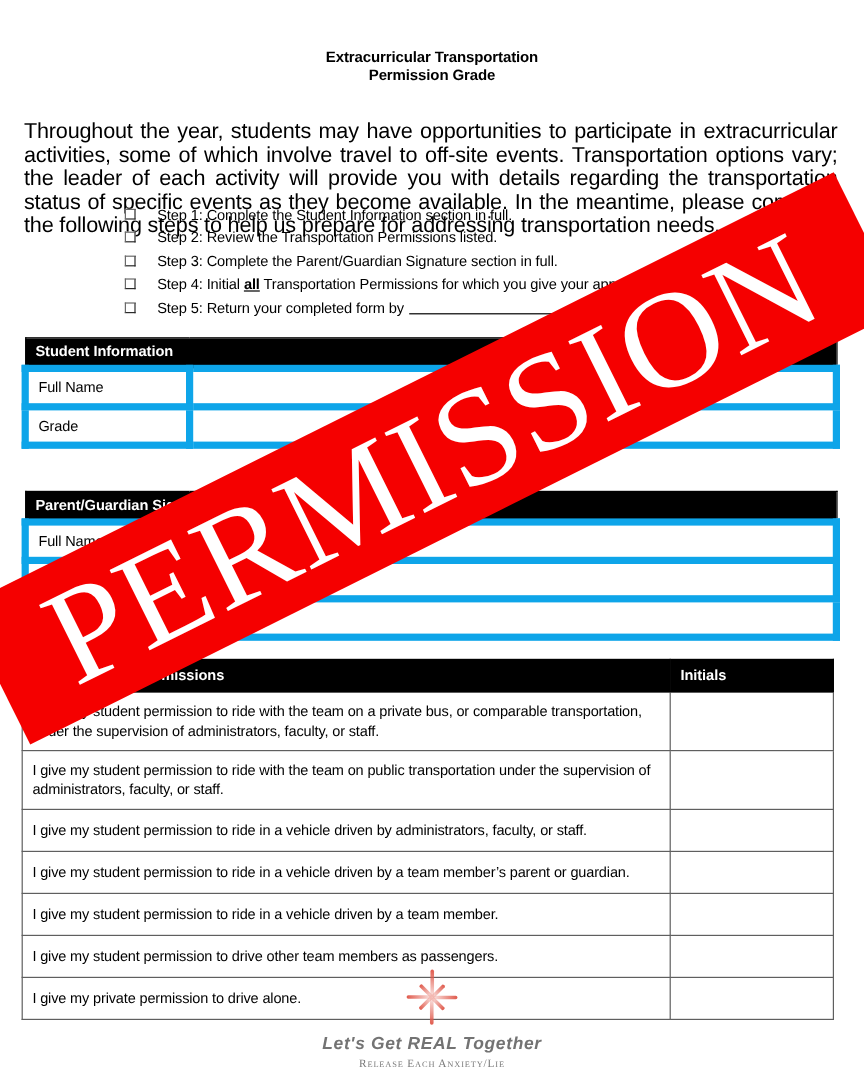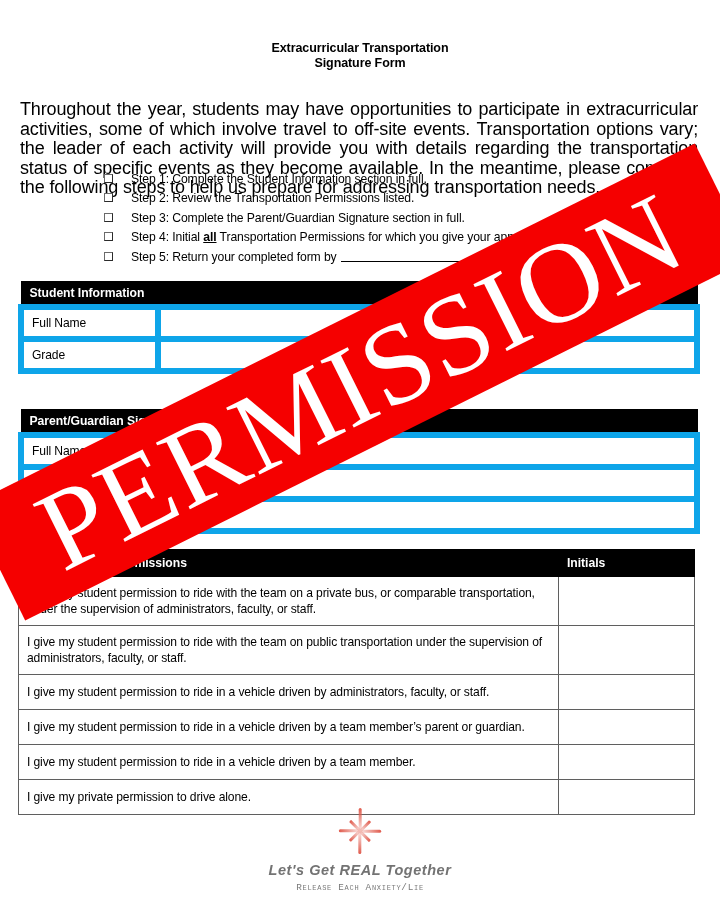--- a/index.html
+++ b/index.html
@@ -195,21 +195,21 @@
   .brand-name {
     font-family: "Liberation Sans", sans-serif;
     font-size: 14.5px;
     font-weight: bold;
     font-style: italic;
     letter-spacing: 0.55px;
     color: #737373;
     line-height: 17px;
   }
   .brand-tagline {
-    font-family: Liberation Mono, monospace;
+    font-family: Liberation Serif, serif;
     font-size: 9.4px;
     font-variant: small-caps;
     letter-spacing: 0.7px;
     color: #7a7a7a;
     margin-top: 3px;
   }
 
   
   .watermark {
     position: absolute;
@@ -236,21 +236,21 @@
     transform: scaleX(1.02);
   }
 </style>
 </head>
 <body>
 
 <div class="page">
 
   <div class="doc-title">
     <span>Extracurricular Transportation</span>
-    <span class="line2">Signature Form</span>
+    <span class="line2">Permission Grade</span>
   </div>
 
   <p class="intro">Throughout the year, students may have opportunities to participate in extracurricular activities, some of which involve travel to off-site events. Transportation options vary; the leader of each activity will provide you with details regarding the transportation status of specific events as they become available. In the meantime, please complete the following steps to help us prepare for addressing transportation needs.</p>
 
   <div class="steps">
     <div class="step-row">
       <span class="step-box"></span>
       <span class="step-text"><span>Step 1: Complete the Student Information section in full.</span></span>
     </div>
     <div class="step-row">
@@ -336,20 +336,24 @@
     <tr>
       <td class="perm-text">I give my student permission to ride in a vehicle driven by administrators, faculty, or staff.</td>
       <td class="initials-cell"></td>
     </tr>
     <tr>
       <td class="perm-text">I give my student permission to ride in a vehicle driven by a team member’s parent or guardian.</td>
       <td class="initials-cell"></td>
     </tr>
     <tr>
       <td class="perm-text">I give my student permission to ride in a vehicle driven by a team member.</td>
+      <td class="initials-cell"></td>
+    </tr>
+    <tr>
+      <td class="perm-text">I give my student permission to drive other team members as passengers.</td>
       <td class="initials-cell"></td>
     </tr>
     <tr>
       <td class="perm-text">I give my private permission to drive alone.</td>
       <td class="initials-cell"></td>
     </tr>
   </tbody>
     </table>
 
   <div class="footer">

